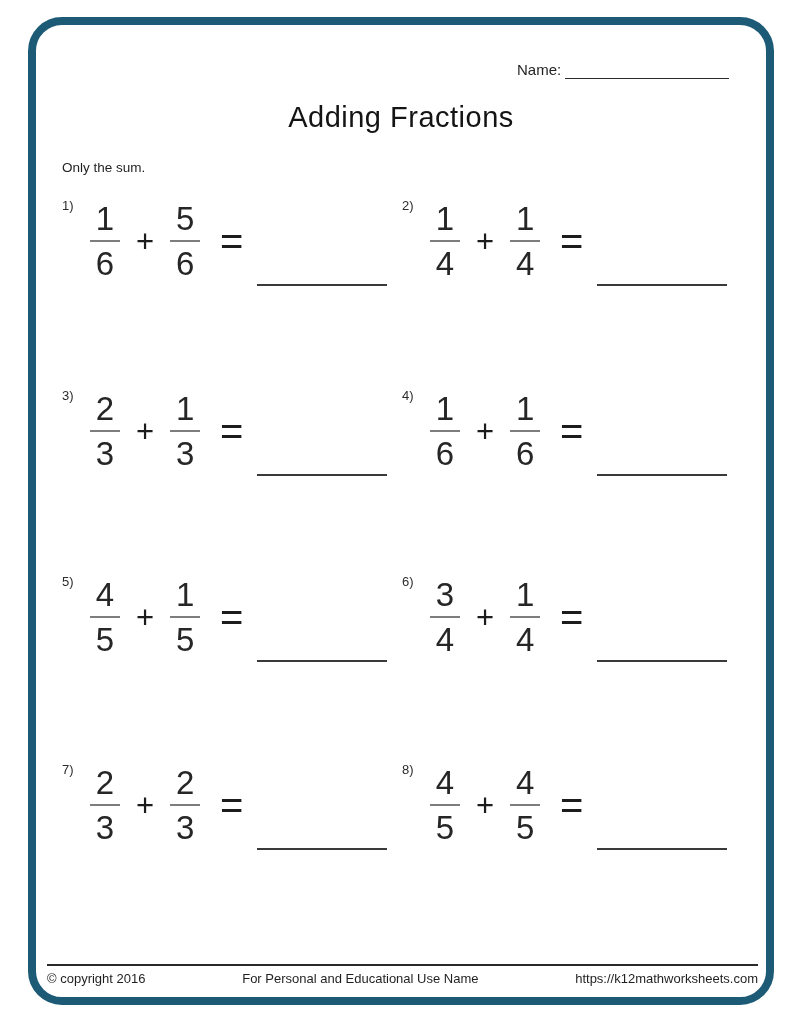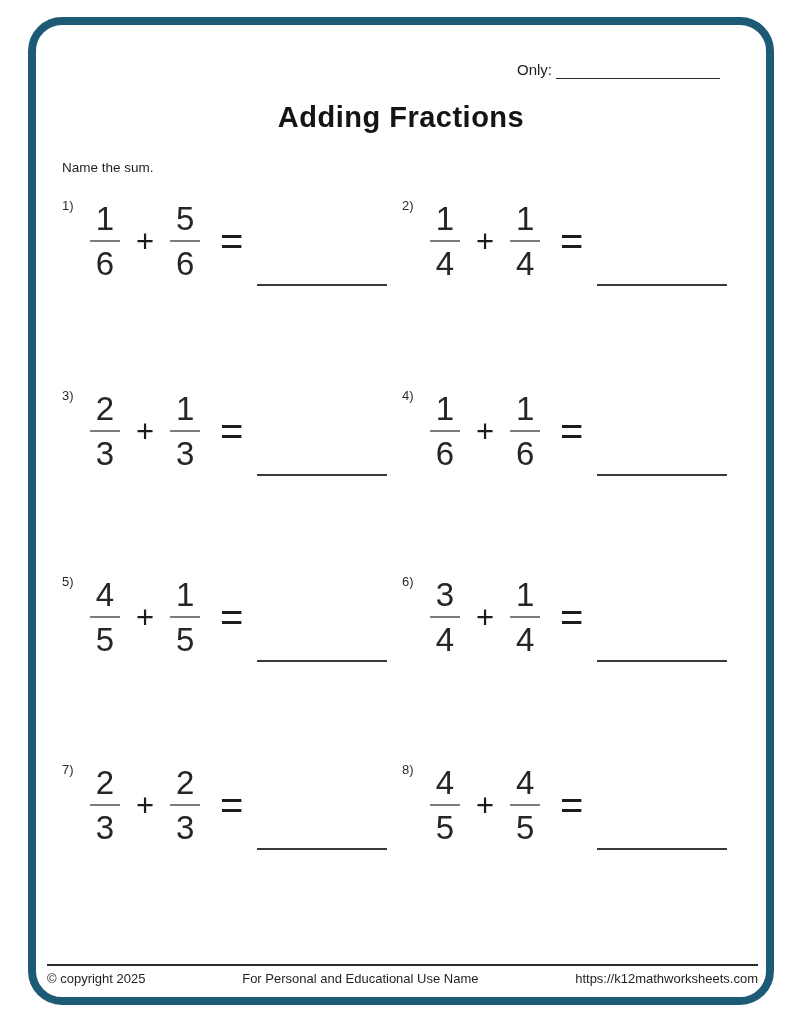--- a/index.html
+++ b/index.html
@@ -47,21 +47,21 @@
     height: 16px;
     border-bottom: 1.5px solid #2a2a2a;
   }
   .title {
     position: absolute;
     left: 36px;
     top: 101px;
     width: 730px;
     text-align: center;
     font-size: 29px;
-    font-weight: bold;
+    font-weight: normal;
     color: #141414;
     letter-spacing: 0.5px;
   }
   .instructions {
     position: absolute;
     left: 62px;
     top: 160px;
     font-size: 13.5px;
     color: #1f1f1f;
   }
@@ -151,27 +151,27 @@
   }
 </style>
 </head>
 <body>
 
 <div class="page">
 
   <div class="page-border"></div>
 
   <div class="name-row">
-    <span class="name-label">Only:</span>
+    <span class="name-label">Name:</span>
     <span class="name-line"></span>
   </div>
 
   <div class="title">Adding Fractions</div>
 
-  <div class="instructions">Name the sum.</div>
+  <div class="instructions">Only the sum.</div>
 
   <div class="problem c1 r1">
     <span class="pnum">1)</span>
     <div class="expr">
       <div class="frac">
         <span class="fnum">1</span>
         <span class="fbar"></span>
         <span class="fden">6</span>
       </div>
       <span class="op-plus">+</span>
@@ -313,18 +313,18 @@
         <span class="fbar"></span>
         <span class="fden">5</span>
       </div>
       <span class="op-eq">=</span>
     </div>
     <div class="blank"></div>
   </div>
 
   <div class="footer-rule"></div>
   <div class="footer-row">
-    <span>© copyright 2025</span>
+    <span>© copyright 2016</span>
     <span>For Personal and Educational Use Name</span>
     <span>https://k12mathworksheets.com</span>
   </div>
 
 </div>
 
 </body></html>

